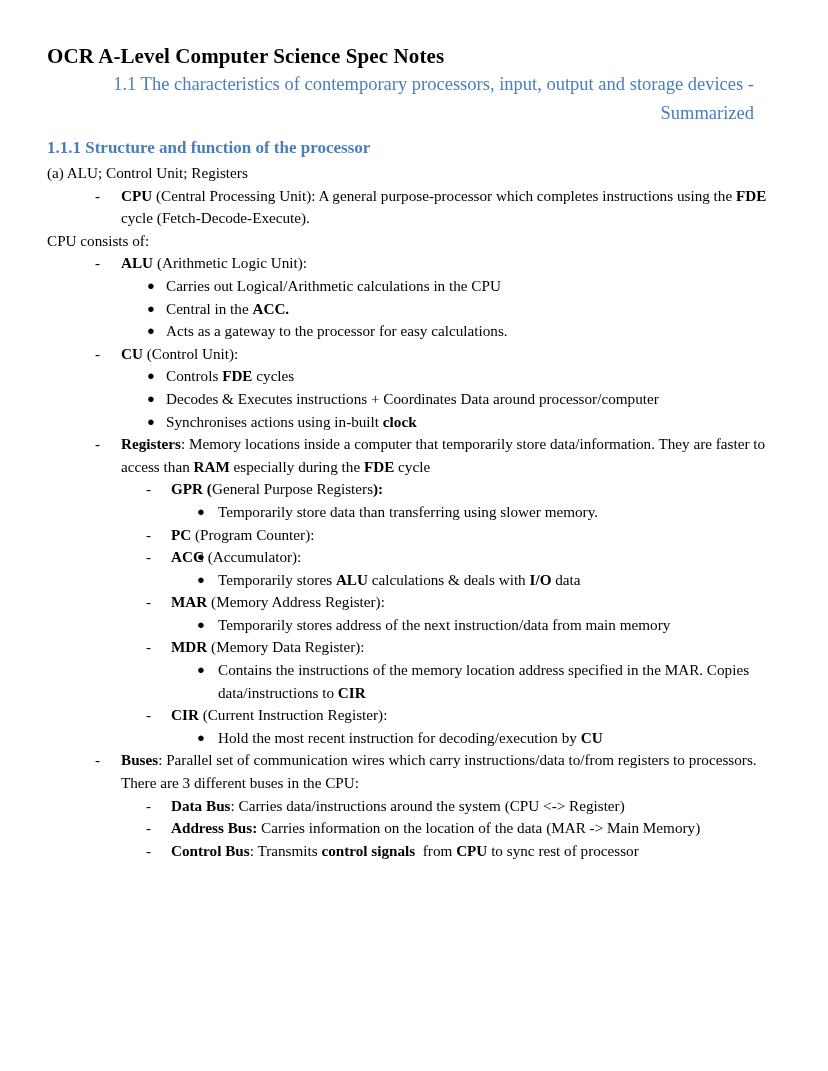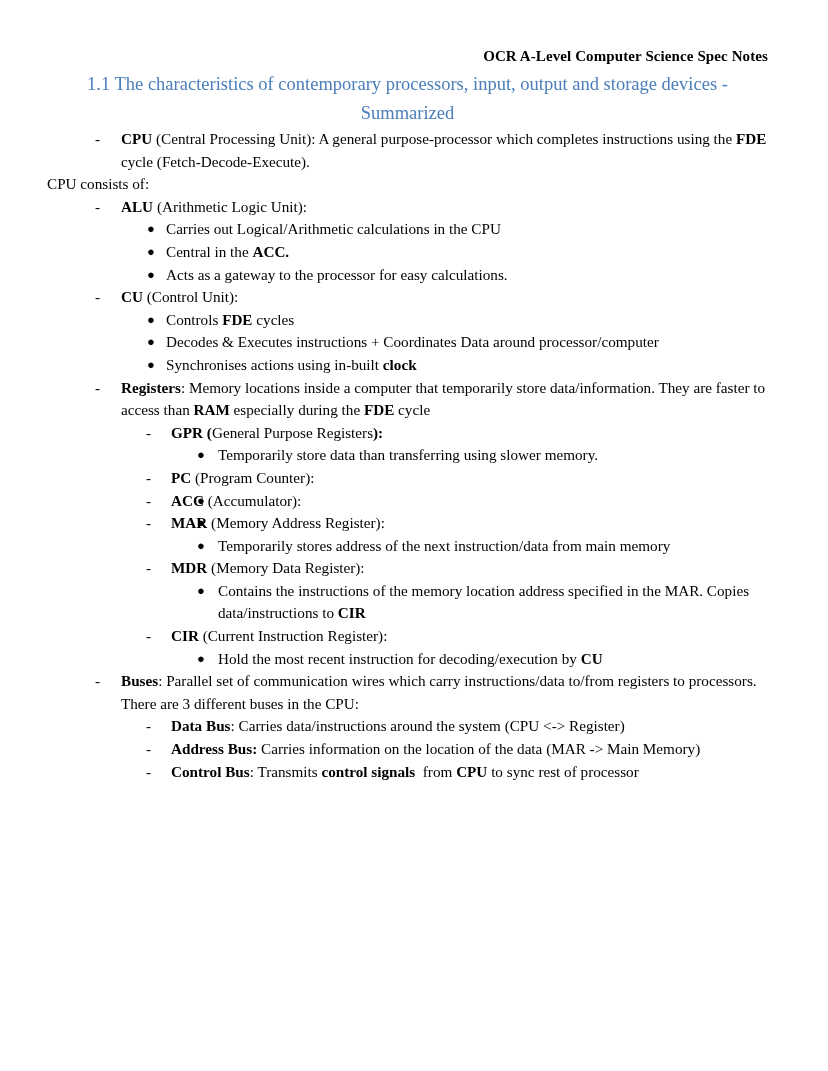--- a/index.html
+++ b/index.html
@@ -19,31 +19,31 @@
     position: relative;
     width: 828px;
     height: 1071px;
     background: #ffffff;
     box-sizing: border-box;
     padding: 44px 60px 0 47px;
   }
 
   
   .doc-title {
-    font-size: 15px;
+    font-size: 21px;
     font-weight: bold;
-    text-align: right;
+    text-align: left;
     line-height: 25px;
     margin: 0 0 1px 0;
     letter-spacing: .1px;
   }
   .doc-subtitle {
     font-size: 18.5px;
     font-weight: normal;
-    text-align: center;
+    text-align: right;
     line-height: 29px;
     margin: 0;
     color: #4a7ebb;
     padding: 0 14px;
   }
   .section-heading {
     font-size: 17px;
     font-weight: bold;
     color: #4a7ebb;
     line-height: 27px;
@@ -108,38 +108,40 @@
 </head>
 <body>
 
 <div class="page">
 
   <h1 class="doc-title">OCR A-Level Computer Science Spec Notes</h1>
 
   <h2 class="doc-subtitle">1.1 The characteristics of contemporary processors, input, output and storage devices - Summarized</h2>
 
   <div>
+    <h3 class="section-heading">1.1.1 Structure and function of the processor</h3>
+    <p class="para lvl0">(a) ALU; Control Unit; Registers</p>
     <div id="outline-body">
         <div class="row lvl1"><span class="marker dash">-</span><span><b style="white-space: pre-wrap;">CPU</b><span style="white-space: pre-wrap;"> (Central Processing Unit): A general purpose-processor which completes instructions using the </span><b style="white-space: pre-wrap;">FDE</b><span style="white-space: pre-wrap;"> cycle (Fetch-Decode-Execute).</span></span></div>
         <div class="row lvl0" style="padding-left: 0px;"><span><span style="white-space: pre-wrap;">CPU consists of:</span></span></div>
         <div class="row lvl1"><span class="marker dash">-</span><span><b style="white-space: pre-wrap;">ALU</b><span style="white-space: pre-wrap;"> (Arithmetic Logic Unit):</span></span></div>
         <div class="row lvl2"><span class="marker dot">●</span><span><span style="white-space: pre-wrap;">Carries out Logical/Arithmetic calculations in the CPU</span></span></div>
         <div class="row lvl2"><span class="marker dot">●</span><span><span style="white-space: pre-wrap;">Central in the </span><b style="white-space: pre-wrap;">ACC.</b></span></div>
         <div class="row lvl2"><span class="marker dot">●</span><span><span style="white-space: pre-wrap;">Acts as a gateway to the processor for easy calculations.</span></span></div>
         <div class="row lvl1"><span class="marker dash">-</span><span><b style="white-space: pre-wrap;">CU</b><span style="white-space: pre-wrap;"> (Control Unit):</span></span></div>
         <div class="row lvl2"><span class="marker dot">●</span><span><span style="white-space: pre-wrap;">Controls </span><b style="white-space: pre-wrap;">FDE</b><span style="white-space: pre-wrap;"> cycles</span></span></div>
         <div class="row lvl2"><span class="marker dot">●</span><span><span style="white-space: pre-wrap;">Decodes &amp; Executes instructions + Coordinates Data around processor/computer</span></span></div>
         <div class="row lvl2"><span class="marker dot">●</span><span><span style="white-space: pre-wrap;">Synchronises actions using in-built </span><b style="white-space: pre-wrap;">clock</b></span></div>
         <div class="row lvl1"><span class="marker dash">-</span><span><b style="white-space: pre-wrap;">Registers</b><span style="white-space: pre-wrap;">: Memory locations inside a computer that temporarily store data/information. They are faster to access than </span><b style="white-space: pre-wrap;">RAM</b><span style="white-space: pre-wrap;"> especially during the </span><b style="white-space: pre-wrap;">FDE</b><span style="white-space: pre-wrap;"> cycle</span></span></div>
         <div class="row lvl2d"><span class="marker dash">-</span><span><b style="white-space: pre-wrap;">GPR (</b><span style="white-space: pre-wrap;">General Purpose Registers</span><b style="white-space: pre-wrap;">):</b></span></div>
         <div class="row lvl3"><span class="marker dot">●</span><span><span style="white-space: pre-wrap;">Temporarily store data than transferring using slower memory.</span></span></div>
         <div class="row lvl2d"><span class="marker dash">-</span><span><b style="white-space: pre-wrap;">PC</b><span style="white-space: pre-wrap;"> (Program Counter):</span></span></div>
         <div class="row lvl3"><span class="marker dot">●</span></div>
         <div class="row lvl2d"><span class="marker dash">-</span><span><b style="white-space: pre-wrap;">ACC</b><span style="white-space: pre-wrap;"> (Accumulator):</span></span></div>
-        <div class="row lvl3"><span class="marker dot">●</span></div>
+        <div class="row lvl3"><span class="marker dot">●</span><span><span style="white-space: pre-wrap;">Temporarily stores </span><b style="white-space: pre-wrap;">ALU</b><span style="white-space: pre-wrap;"> calculations &amp; deals with </span><b style="white-space: pre-wrap;">I/O</b><span style="white-space: pre-wrap;"> data</span></span></div>
         <div class="row lvl2d"><span class="marker dash">-</span><span><b style="white-space: pre-wrap;">MAR</b><span style="white-space: pre-wrap;"> (Memory Address Register):</span></span></div>
         <div class="row lvl3"><span class="marker dot">●</span><span><span style="white-space: pre-wrap;">Temporarily stores address of the next instruction/data from main memory</span></span></div>
         <div class="row lvl2d"><span class="marker dash">-</span><span><b style="white-space: pre-wrap;">MDR</b><span style="white-space: pre-wrap;"> (Memory Data Register):</span></span></div>
         <div class="row lvl3"><span class="marker dot">●</span><span><span style="white-space: pre-wrap;">Contains the instructions of the memory location address specified in the MAR. Copies data/instructions to </span><b style="white-space: pre-wrap;">CIR</b></span></div>
         <div class="row lvl2d"><span class="marker dash">-</span><span><b style="white-space: pre-wrap;">CIR</b><span style="white-space: pre-wrap;"> (Current Instruction Register):</span></span></div>
         <div class="row lvl3"><span class="marker dot">●</span><span><span style="white-space: pre-wrap;">Hold the most recent instruction for decoding/execution by </span><b style="white-space: pre-wrap;">CU</b></span></div>
         <div class="row lvl1"><span class="marker dash">-</span><span><b style="white-space: pre-wrap;">Buses</b><span style="white-space: pre-wrap;">: Parallel set of communication wires which carry instructions/data to/from registers to processors. There are 3 different buses in the CPU:</span></span></div>
         <div class="row lvl2d"><span class="marker dash">-</span><span><b style="white-space: pre-wrap;">Data Bus</b><span style="white-space: pre-wrap; text-align: right;">: Carries data/instructions around the system (CPU &lt;-&gt; Register)</span></span></div>
         <div class="row lvl2d"><span class="marker dash">-</span><span><b style="white-space: pre-wrap;">Address Bus:</b><span style="white-space: pre-wrap;"> Carries information on the location of the data (MAR -&gt; Main Memory)</span></span></div>
         <div class="row lvl2d"><span class="marker dash">-</span><span><b style="white-space: pre-wrap;">Control Bus</b><span style="white-space: pre-wrap;">: Transmits </span><b style="white-space: pre-wrap;">control signals</b><span style="white-space: pre-wrap;">  from </span><b style="white-space: pre-wrap;">CPU</b><span style="white-space: pre-wrap;"> to sync rest of processor</span></span></div>

